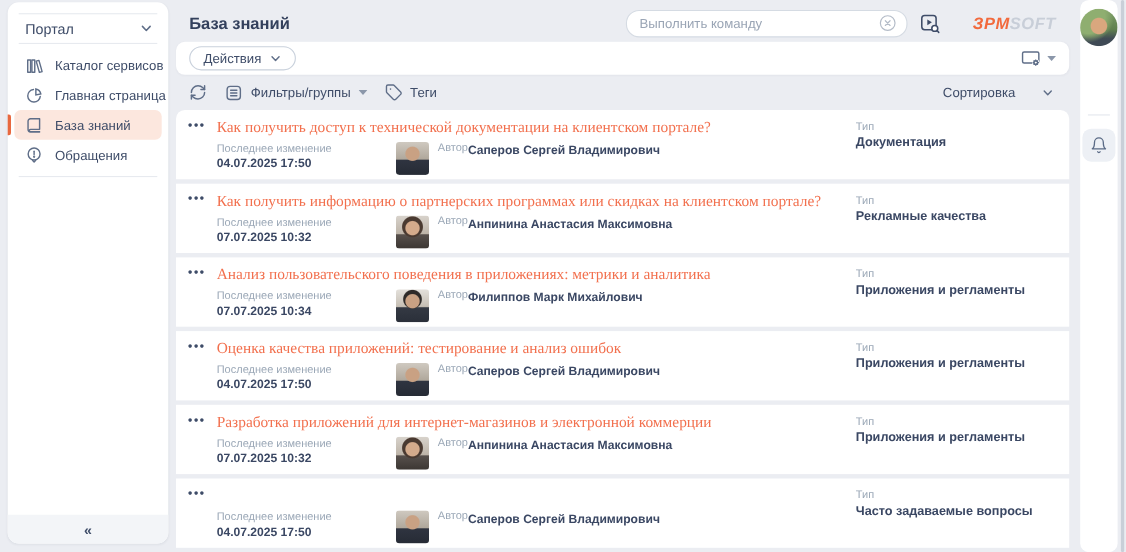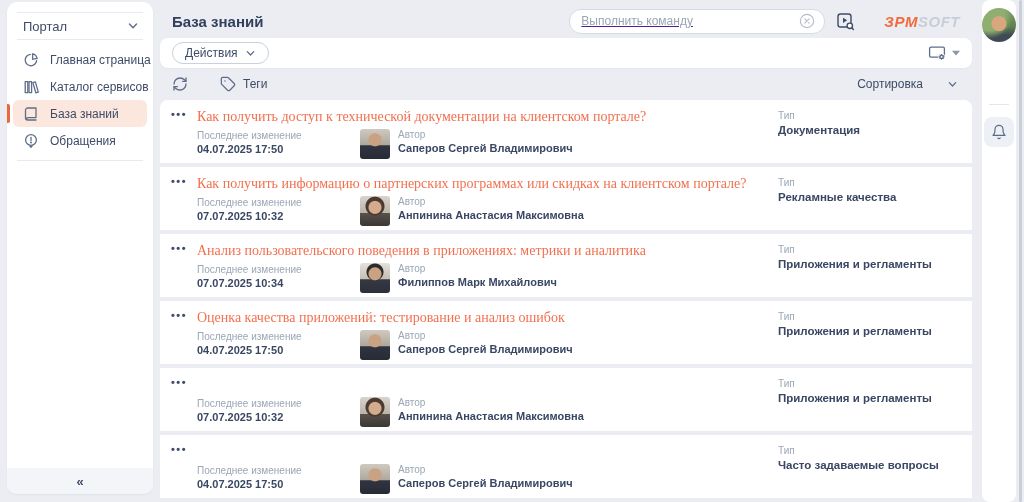--- a/index.html
+++ b/index.html
@@ -24,22 +24,22 @@
   .sidebar-footer { position:absolute; bottom:0; left:0; right:0; height:26px; background:#f3f5f8;
                     border-radius:0 0 10px 10px; display:flex; align-items:center; justify-content:center;
                     color:#3e4c68; font-size:13px; font-weight:700; cursor:pointer; }
 
   
   .main-header { position:absolute; left:160px; top:0; width:812px; height:42px;
                  display:flex; align-items:center; padding:0 12px; }
   .page-title { font-size:15px; font-weight:700; color:#33405c; }
   .search-box { margin-left:auto; width:256px; height:25px; border:1px solid #d5dbe3; border-radius:12px;
                 background:#fff; display:flex; align-items:center; padding:0 8px 0 11px; }
-  .search-box input { border:none; outline:none; flex:1; font-size:12px; color:#4c1d95;
-                      font-family:"Liberation Sans", sans-serif; background:transparent; min-width:0;text-decoration:underline; }
+  .search-box input { border:none; outline:none; flex:1; font-size:12px; color:#ec4899;
+                      font-family:"Liberation Sans", sans-serif; background:transparent; min-width:0; }
   .search-box input::placeholder { color:#9aa5b5; }
   .icon-btn { display:flex; align-items:center; justify-content:center; cursor:pointer; background:none; border:none; padding:0; }
   .proc-btn { margin-left:10px; }
   .logo { margin-left:28px; font-size:15px; font-weight:800; font-style:italic; letter-spacing:.5px;
           white-space:nowrap; user-select:none; }
   .logo .lg-o { color:#f26a3d; }
   .logo .lg-g { color:#c8ced8; }
 
   
   .toolbar { position:absolute; left:160px; top:38px; width:812px; height:30px; background:#fff;
@@ -62,21 +62,21 @@
   .row { position:relative; height:63px; background:#fff; margin-bottom:4px; }
   .row:first-child { border-radius:8px 8px 0 0; }
   .dots { position:absolute; left:11px; top:8px; color:#3e4c68; font-size:11px; font-weight:700;
           letter-spacing:1.5px; cursor:pointer; }
   .row-title { position:absolute; left:37px; top:9px; font-size:14px; color:#f2704e; text-decoration:none;
                cursor:pointer; white-space:nowrap; max-width:565px; overflow:hidden;font-family:Liberation Serif, serif; }
   .meta-label { font-size:10px; color:#9aa7b6; }
   .meta-value { font-size:11px; font-weight:700; color:#3a4763; margin-top:2px; }
   .modified-block { position:absolute; left:37px; top:30px; }
   .author-block { position:absolute; left:200px; top:29px; display:flex; gap:8px; }
-  .author-text { display:flex; flex-direction:column; }
+  .author-text { display:flex; flex-direction:row; }
   .avatar-photo { width:30px; height:30px; border-radius:3px; flex:none; }
   .av-saperov { background:
       radial-gradient(circle at 50% 36%, #c9a183 0 6px, rgba(0,0,0,0) 7px),
       linear-gradient(180deg,#cfc9c0 0%,#b0a89c 52%,#2f3440 56%,#262b35 100%); }
   .av-anpinina { background:
       radial-gradient(circle at 50% 38%, #d4ab8c 0 6px, rgba(0,0,0,0) 7px),
       radial-gradient(circle at 50% 34%, #4a3a31 0 9px, rgba(0,0,0,0) 10px),
       linear-gradient(180deg,#d8d3cc 0%,#bdb4a8 55%,#57504c 58%,#3c3733 100%); }
   .av-filippov { background:
       radial-gradient(circle at 50% 36%, #c9a183 0 6px, rgba(0,0,0,0) 7px),
@@ -112,36 +112,36 @@
       <span class="ic">
         <svg width="12" height="12" viewBox="0 0 12 12">
             <path d="M2.5 4l3.5 3.7L9.5 4" fill="none" stroke="#5f6e88" stroke-width="1.4" stroke-linecap="round" stroke-linejoin="round"></path>
           </svg>
       </span>
     </div>
     <div class="sb-divider"></div>
     <nav class="sb-nav">
       <div class="nav-item">
         <span class="ic">
-          <svg width="16" height="16" viewBox="0 0 16 16" fill="none" stroke="currentColor" stroke-width="1.3" stroke-linecap="round">
-            <path d="M13.6 8.6A5.7 5.7 0 1 1 7.4 2.4"></path>
-              <path d="M9.6 1.9a5.7 5.7 0 0 1 4.5 4.5l-4.5.9z"></path>
-          </svg>
-        </span>
-        <span>Главная страница</span>
-      </div>
-      <div class="nav-item">
-        <span class="ic">
           <svg width="16" height="16" viewBox="0 0 16 16" fill="none" stroke="currentColor" stroke-width="1.3" stroke-linejoin="round">
             <rect x="2.2" y="2.6" width="2.6" height="11"></rect>
               <rect x="6" y="2.6" width="2.6" height="11"></rect>
               <path d="M9.9 3.6l2.5-.7 2.9 10.2-2.5.7z"></path>
           </svg>
         </span>
         <span>Каталог сервисов</span>
+      </div>
+      <div class="nav-item">
+        <span class="ic">
+          <svg width="16" height="16" viewBox="0 0 16 16" fill="none" stroke="currentColor" stroke-width="1.3" stroke-linecap="round">
+            <path d="M13.6 8.6A5.7 5.7 0 1 1 7.4 2.4"></path>
+              <path d="M9.6 1.9a5.7 5.7 0 0 1 4.5 4.5l-4.5.9z"></path>
+          </svg>
+        </span>
+        <span>Главная страница</span>
       </div>
       <div class="nav-item active">
         <span class="ic">
           <svg width="16" height="16" viewBox="0 0 16 16" fill="none" stroke="currentColor" stroke-width="1.3" stroke-linecap="round" stroke-linejoin="round">
             <path d="M13 14H4.7a2.2 2.2 0 0 1-2.2-2.2V4.2A2.2 2.2 0 0 1 4.7 2H13v9.6H4.7a1.1 1.1 0 0 0 0 2.2H13z"></path>
           </svg>
         </span>
         <span>База знаний</span>
       </div>
       <div class="nav-item">
@@ -215,20 +215,34 @@
   <div class="filterbar">
     <span class="ic icon-btn">
       <svg width="16" height="16" viewBox="0 0 24 24" fill="none" stroke="#5f6e88" stroke-width="2" stroke-linecap="round" stroke-linejoin="round">
         <path d="M3 12a9 9 0 0 1 9-9 9.75 9.75 0 0 1 6.74 2.74L21 8"></path>
           <path d="M21 3v5h-5"></path>
         <path d="M21 12a9 9 0 0 1-9 9 9.75 9.75 0 0 1-6.74-2.74L3 16"></path>
           <path d="M3 21v-5h5"></path>
       </svg>
     </span>
     <span class="fb-gap"></span>
+    <div class="fb-item">
+      <span class="ic">
+        <svg width="17" height="17" viewBox="0 0 24 24" fill="none" stroke="#5f6e88" stroke-width="1.8" stroke-linecap="round">
+          <rect x="3.5" y="3.5" width="17" height="17" rx="4"></rect>
+            <path d="M8 8.5h8M8 12h8M8 15.5h8"></path>
+        </svg>
+      </span>
+      <span>Фильтры/группы</span>
+      <span>
+        <svg width="8" height="6" viewBox="0 0 8 6">
+            <path d="M0 .8h8L4 5.4z" fill="#8b97aa"></path>
+          </svg>
+      </span>
+    </div>
     <span class="fb-gap"></span>
     <div class="fb-item">
       <span class="ic">
         <svg width="16" height="16" viewBox="0 0 24 24" fill="none" stroke="#5f6e88" stroke-width="1.9" stroke-linejoin="round">
           <path d="M12.6 2.6A2 2 0 0 0 11.2 2H4a2 2 0 0 0-2 2v7.2a2 2 0 0 0 .6 1.4l8.7 8.7a2.4 2.4 0 0 0 3.4 0l6.6-6.6a2.4 2.4 0 0 0 0-3.4z"></path>
           <circle cx="7.5" cy="7.5" r="1.1" fill="#5f6e88" stroke="none"></circle>
         </svg>
       </span>
       <span>Теги</span>
     </div>
@@ -318,20 +332,21 @@
         </span>
       </div>
       <div class="type-block">
         <div class="meta-label">Тип</div>
         <div class="type-value">Приложения и регламенты</div>
       </div>
     </article>
 
     <article class="row">
       <span class="dots">•••</span>
+      <a class="row-title">Разработка приложений для интернет-магазинов и электронной коммерции</a>
       <div class="modified-block">
         <div class="meta-label">Последнее изменение</div>
         <div class="meta-value">07.07.2025 10:32</div>
       </div>
       <div class="author-block">
         <span class="avatar-photo av-anpinina"></span>
         <span class="author-text">
           <span class="meta-label">Автор</span>
           <span class="meta-value">Анпинина Анастасия Максимовна</span>
         </span>

